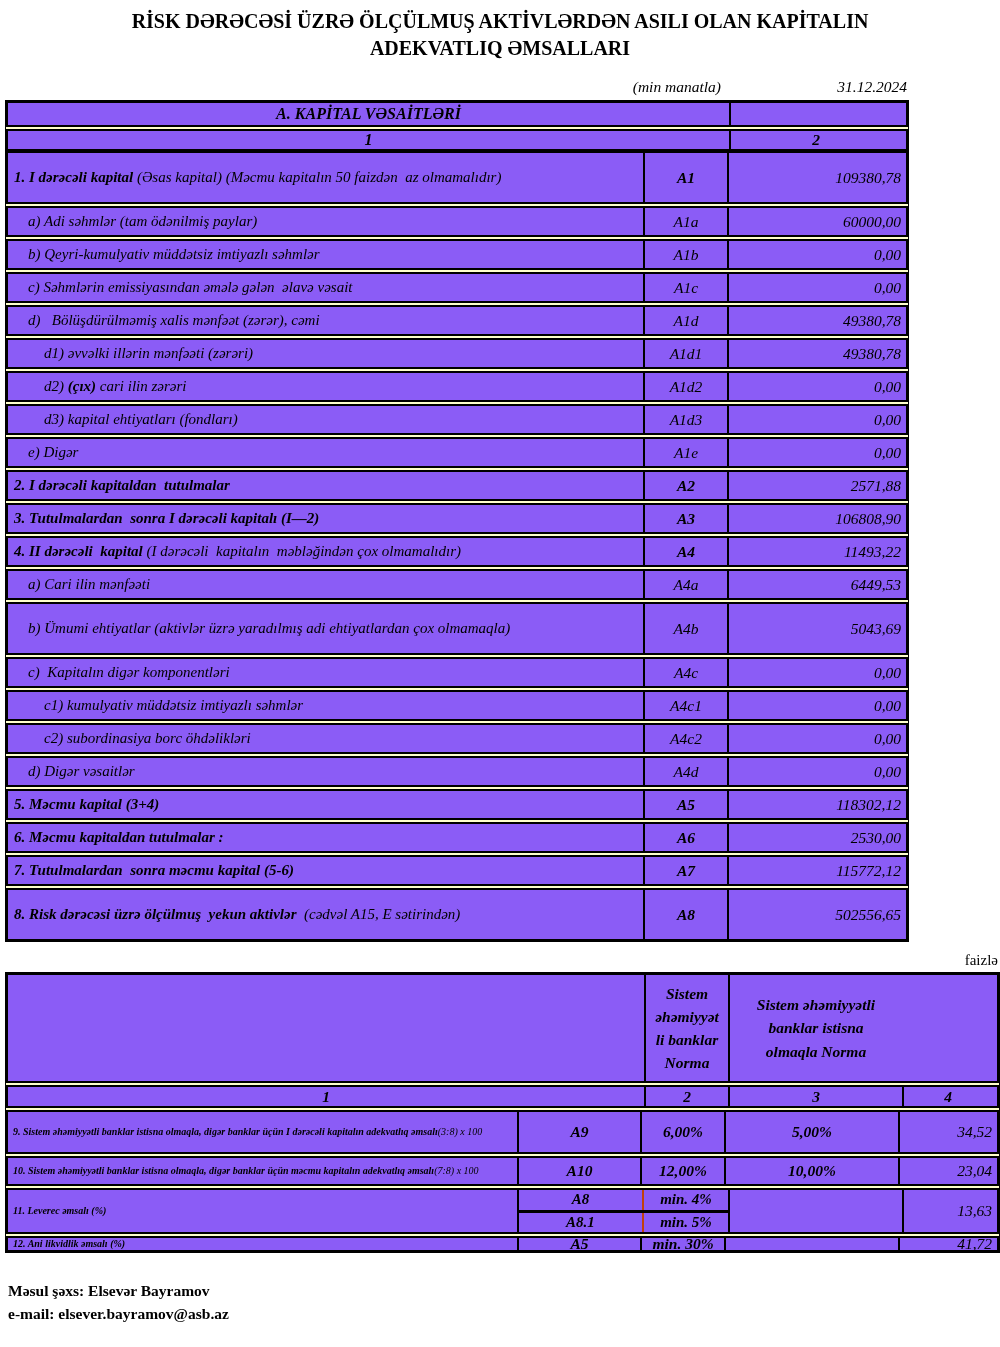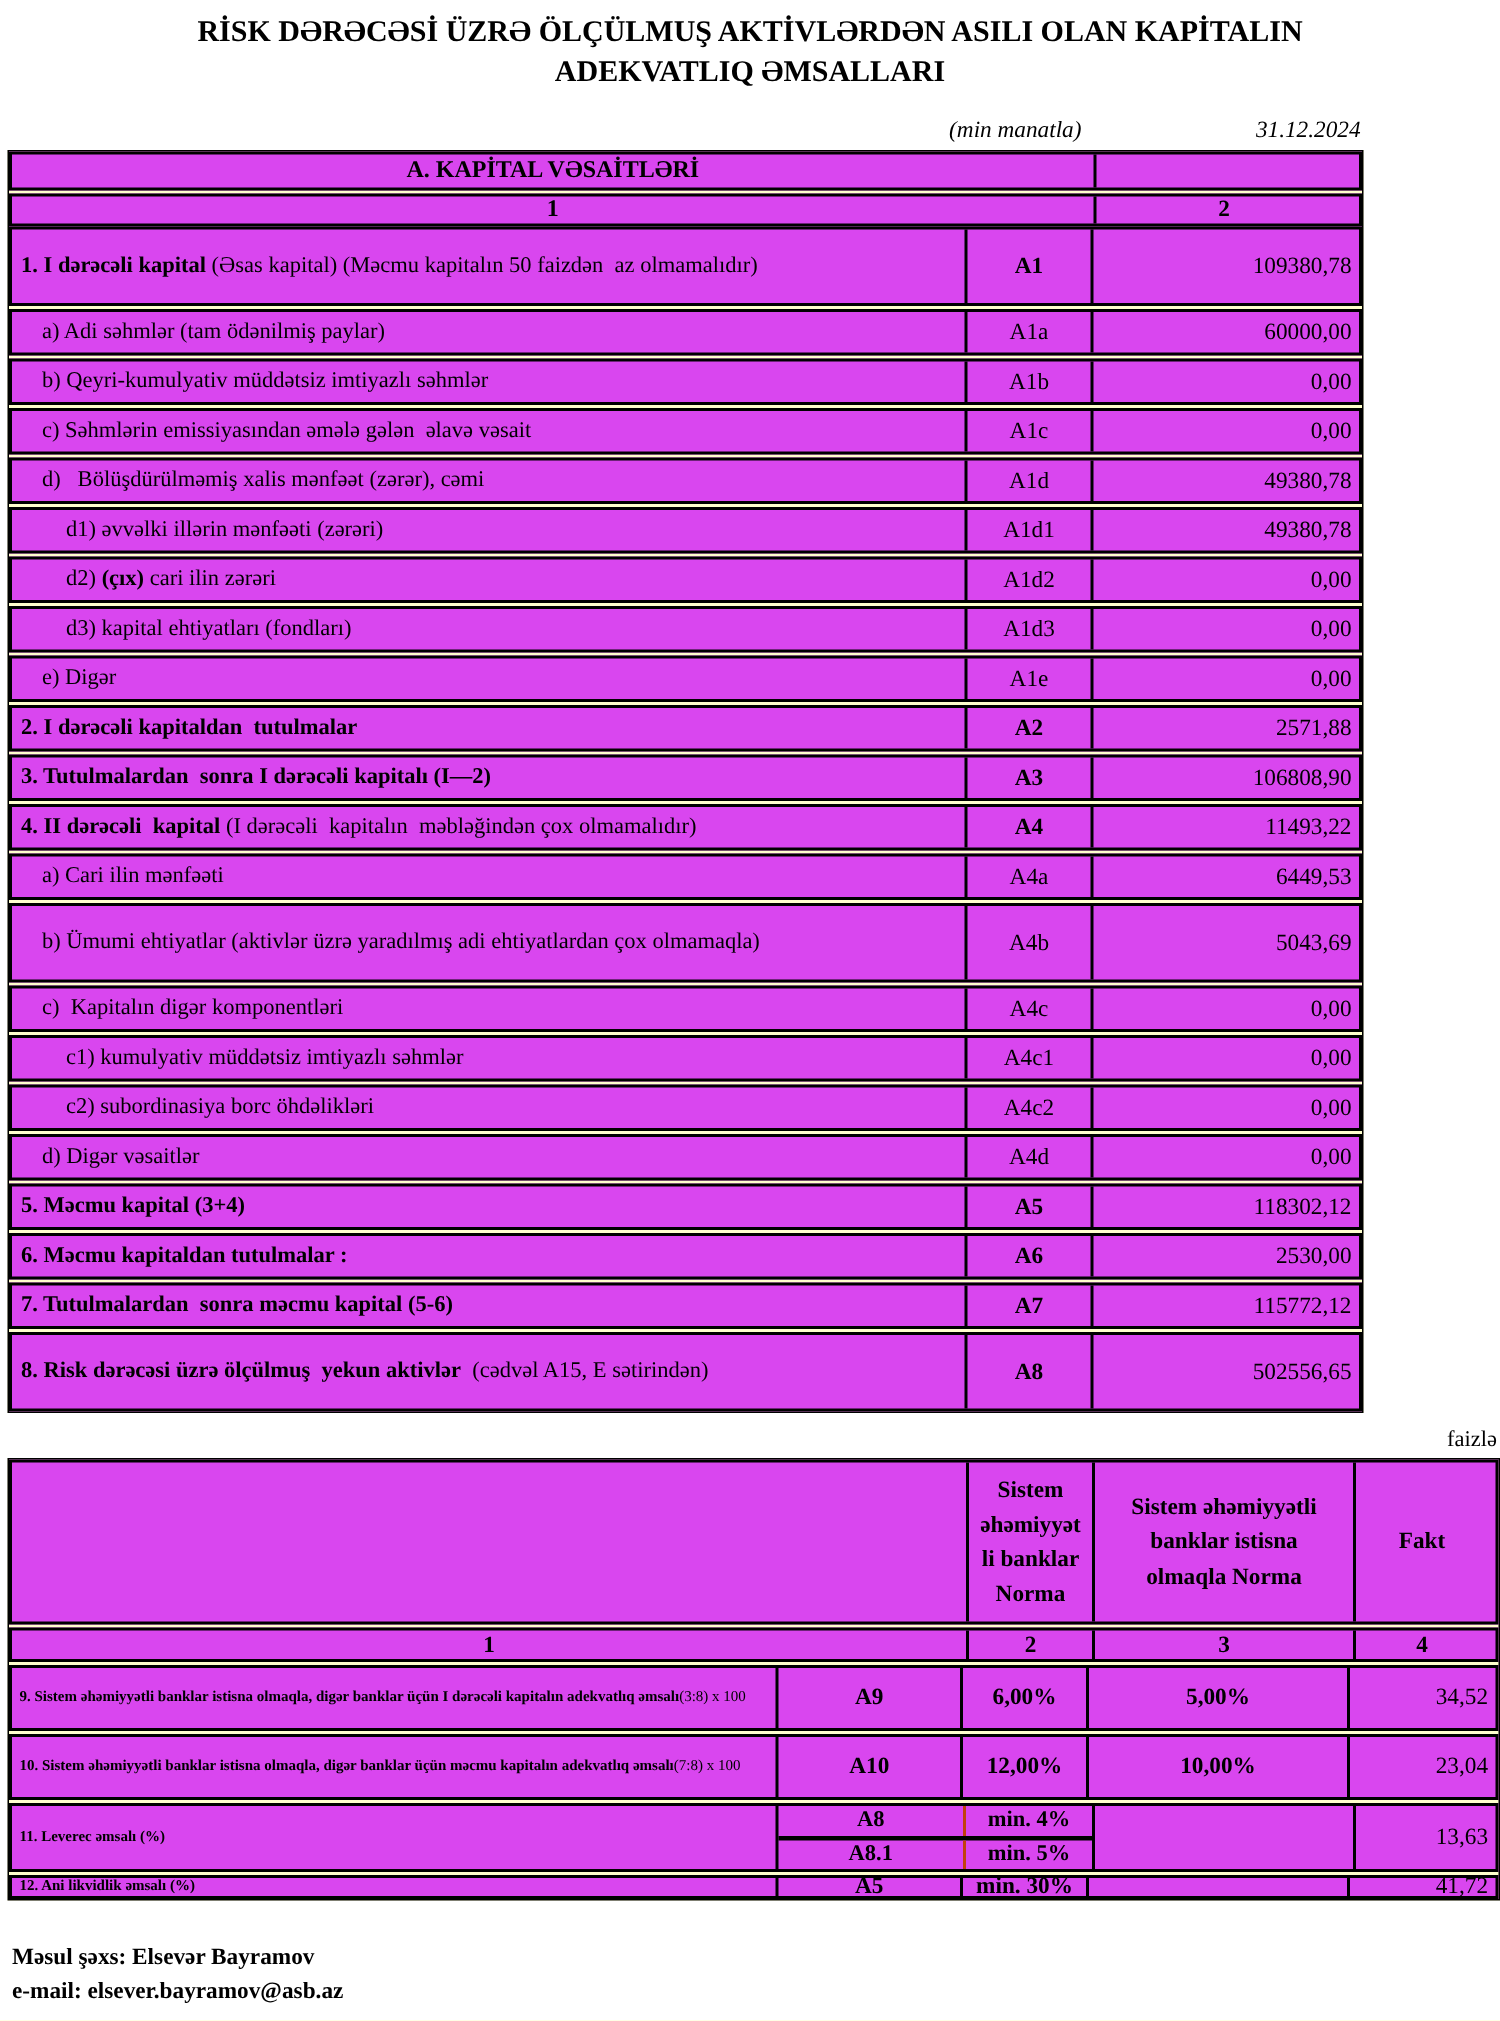--- a/index.html
+++ b/index.html
@@ -10,21 +10,21 @@
   }
   .title{ text-align:center;font-weight:bold;font-size:20px;line-height:27px;}
   .title.first{margin-top:8px;}
   
   .meta{width:902px;margin:16px 0 4px 5px;display:flex;font-style:italic;font-size:15.5px;}
   .meta .unit{width:716px;text-align:right;}
   .meta .date{flex:1;text-align:right;}
   
   .xtable{background:#FFFFCC;border:1px solid #000;margin-left:5px;}
   .xrow{display:flex;border:2px solid #000;margin-top:2px;box-sizing:border-box;
-        background:#d946ef;align-items:stretch;}
+        background:#8b5cf6;align-items:stretch;font-style:italic;}
   .xrow:first-child{margin-top:0;}
   .cell{display:flex;align-items:center;box-sizing:border-box;overflow:hidden;}
   .cell.vline{border-left:2px solid #000;}
   .bold{font-weight:bold;}
   
   .t1{width:902px;}
   .t1 .xrow{height:31px;}
   .t1 .xrow.hdr{height:26px;}
   .t1 .xrow.nums{height:22px;}
   .t1 .xrow.tall{height:53px;}
@@ -43,21 +43,21 @@
   .t2-code{width:123px;justify-content:center;font-weight:bold;font-size:15.5px;}
   .t2-norm{width:84px;justify-content:center;font-weight:bold;font-size:15.5px;
            text-align:center;white-space:pre-line;line-height:1.5;}
   .t2-norm3{width:174px;justify-content:center;font-weight:bold;font-size:15.5px;
             text-align:center;white-space:pre-line;line-height:1.5;}
   .t2-fakt{flex:1;justify-content:flex-end;padding-right:5px;font-size:15.5px;}
   .t2-fakt.center{justify-content:center;font-weight:bold;}
   .t2 .hdr2{height:110px;}
   .t2 .nums2{height:23px;}
   .t2 .r9{height:44px;}
-  .t2 .r10{height:44px;}
+  .t2 .r10{height:30px;}
   .t2 .r11{height:46px;}
   .t2 .r12{height:16px;}
   .t2-mid{width:211px;display:flex;flex-direction:column;border-left:2px solid #000;box-sizing:border-box;}
   .t2-sub{display:flex;flex:1;}
   .t2-sub + .t2-sub{border-top:3px solid #000;}
   .t2-sub .sc{width:123px;display:flex;align-items:center;justify-content:center;font-weight:bold;font-size:15px;box-sizing:border-box;}
   .t2-sub .sn{flex:1;border-left:2px solid #c2410c;display:flex;align-items:center;justify-content:center;font-weight:bold;font-size:15px;box-sizing:border-box;}
   
   .footer{margin:26px 0 0 8px;font-weight:bold;font-size:15.5px;line-height:23px;}
 </style>
@@ -202,21 +202,20 @@
   <div class="xtable t2">
     <div class="xrow hdr2">
       <div class="cell t2-merged"></div>
       <div class="cell t2-norm vline">Sistem
 əhəmiyyət
 li banklar
 Norma</div>
       <div class="cell t2-norm3 vline">Sistem əhəmiyyətli
 banklar istisna
 olmaqla Norma</div>
-      <div class="cell t2-fakt center vline">Fakt</div>
     </div>
     <div class="xrow nums2">
       <div class="cell t2-merged">1</div>
       <div class="cell t2-norm vline">2</div>
       <div class="cell t2-norm3 vline">3</div>
       <div class="cell t2-fakt center vline">4</div>
     </div>
 
     <div class="xrow r9">
       <div class="cell t2-desc">

